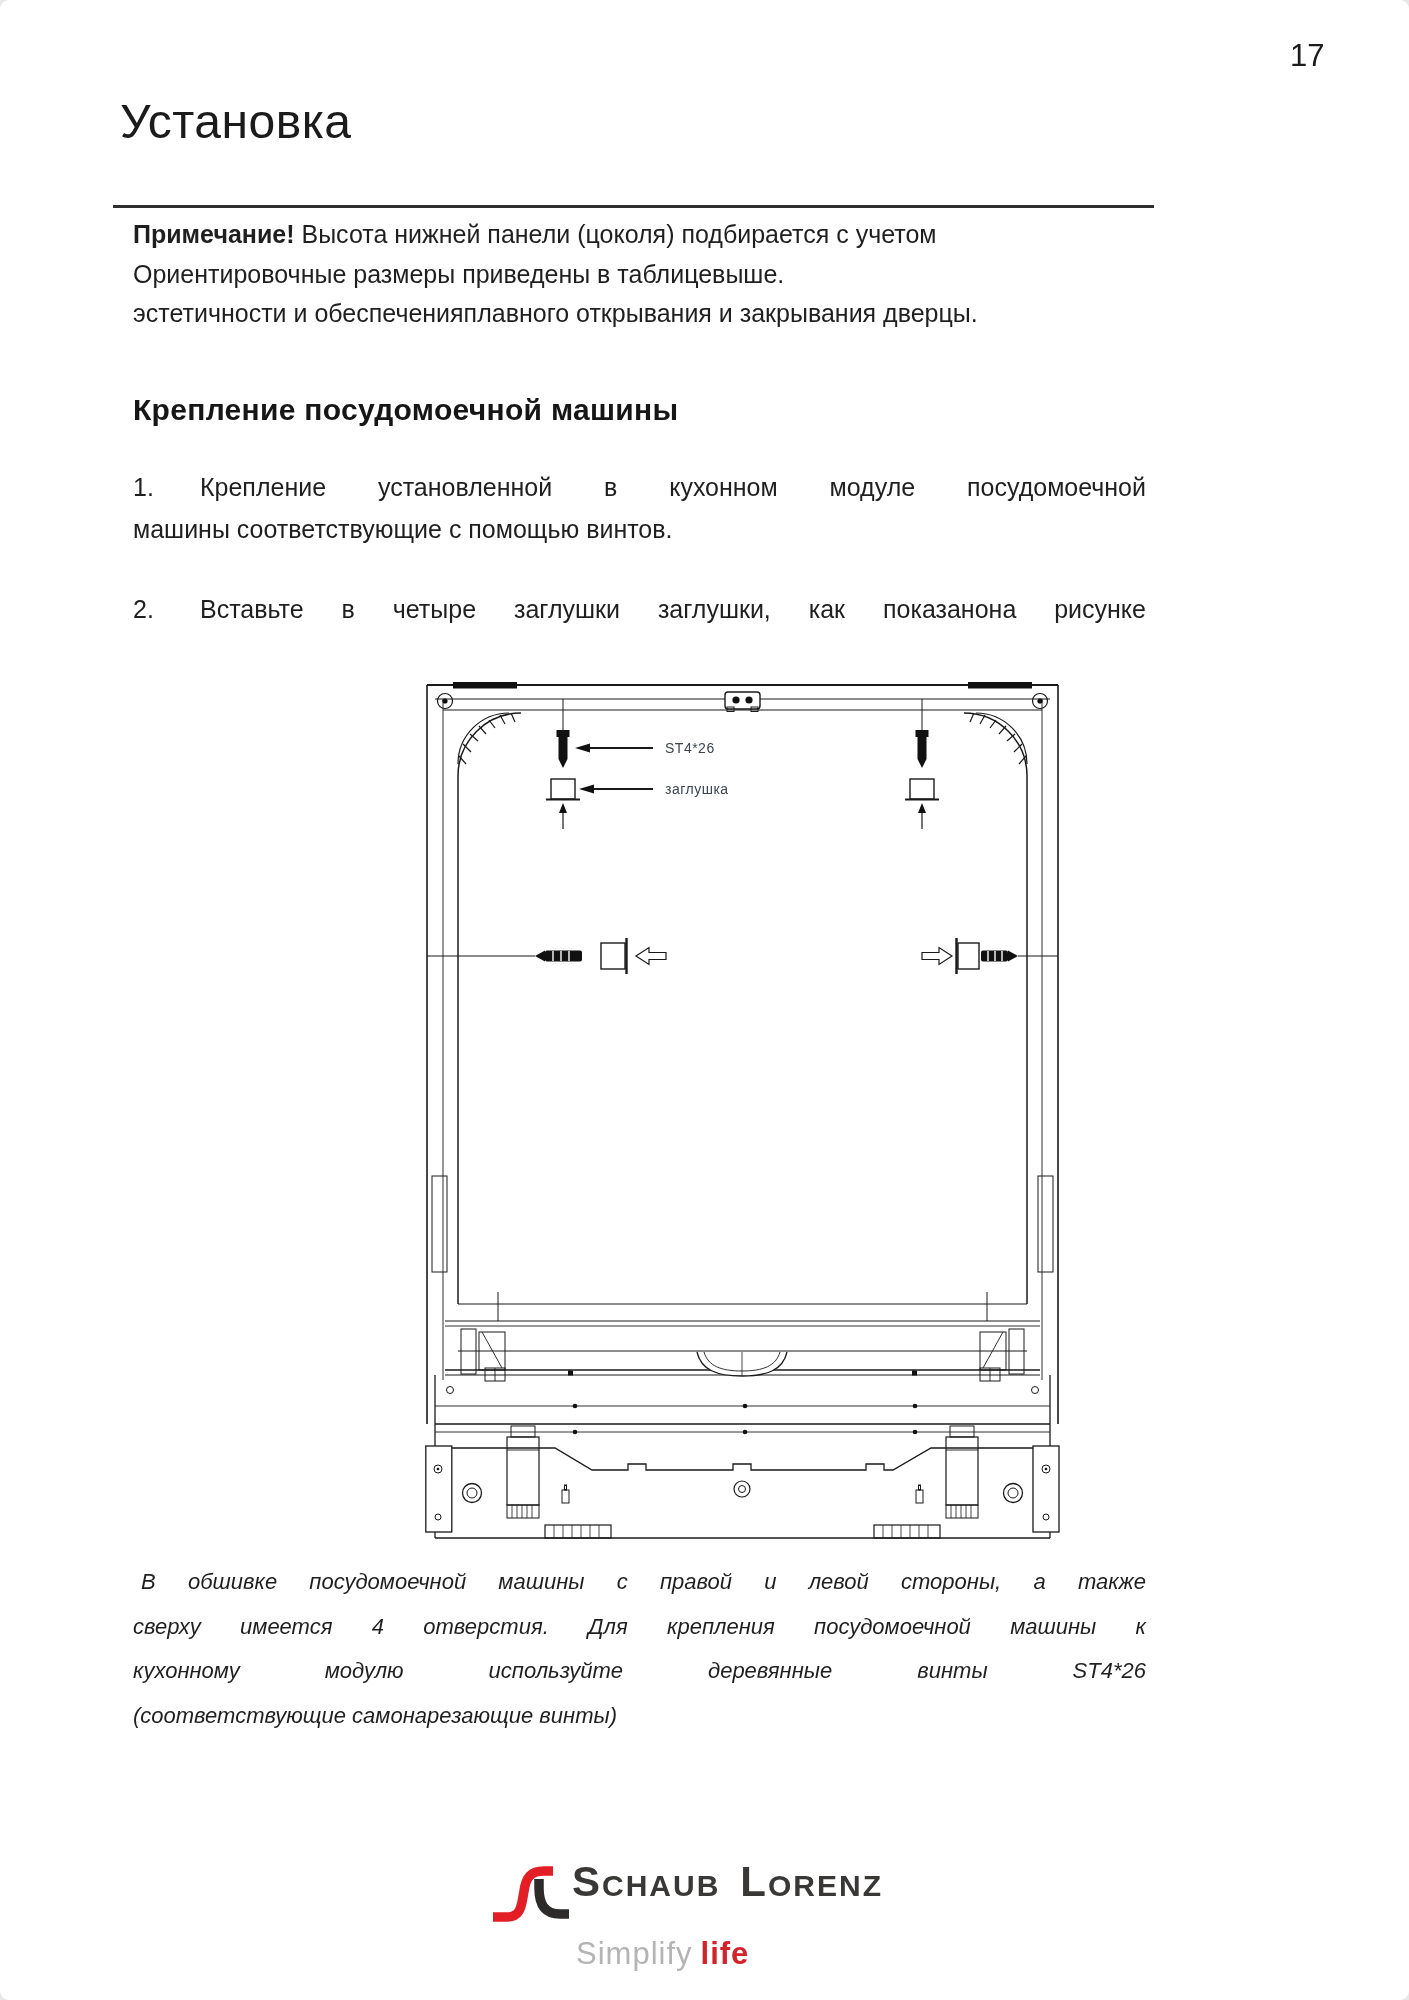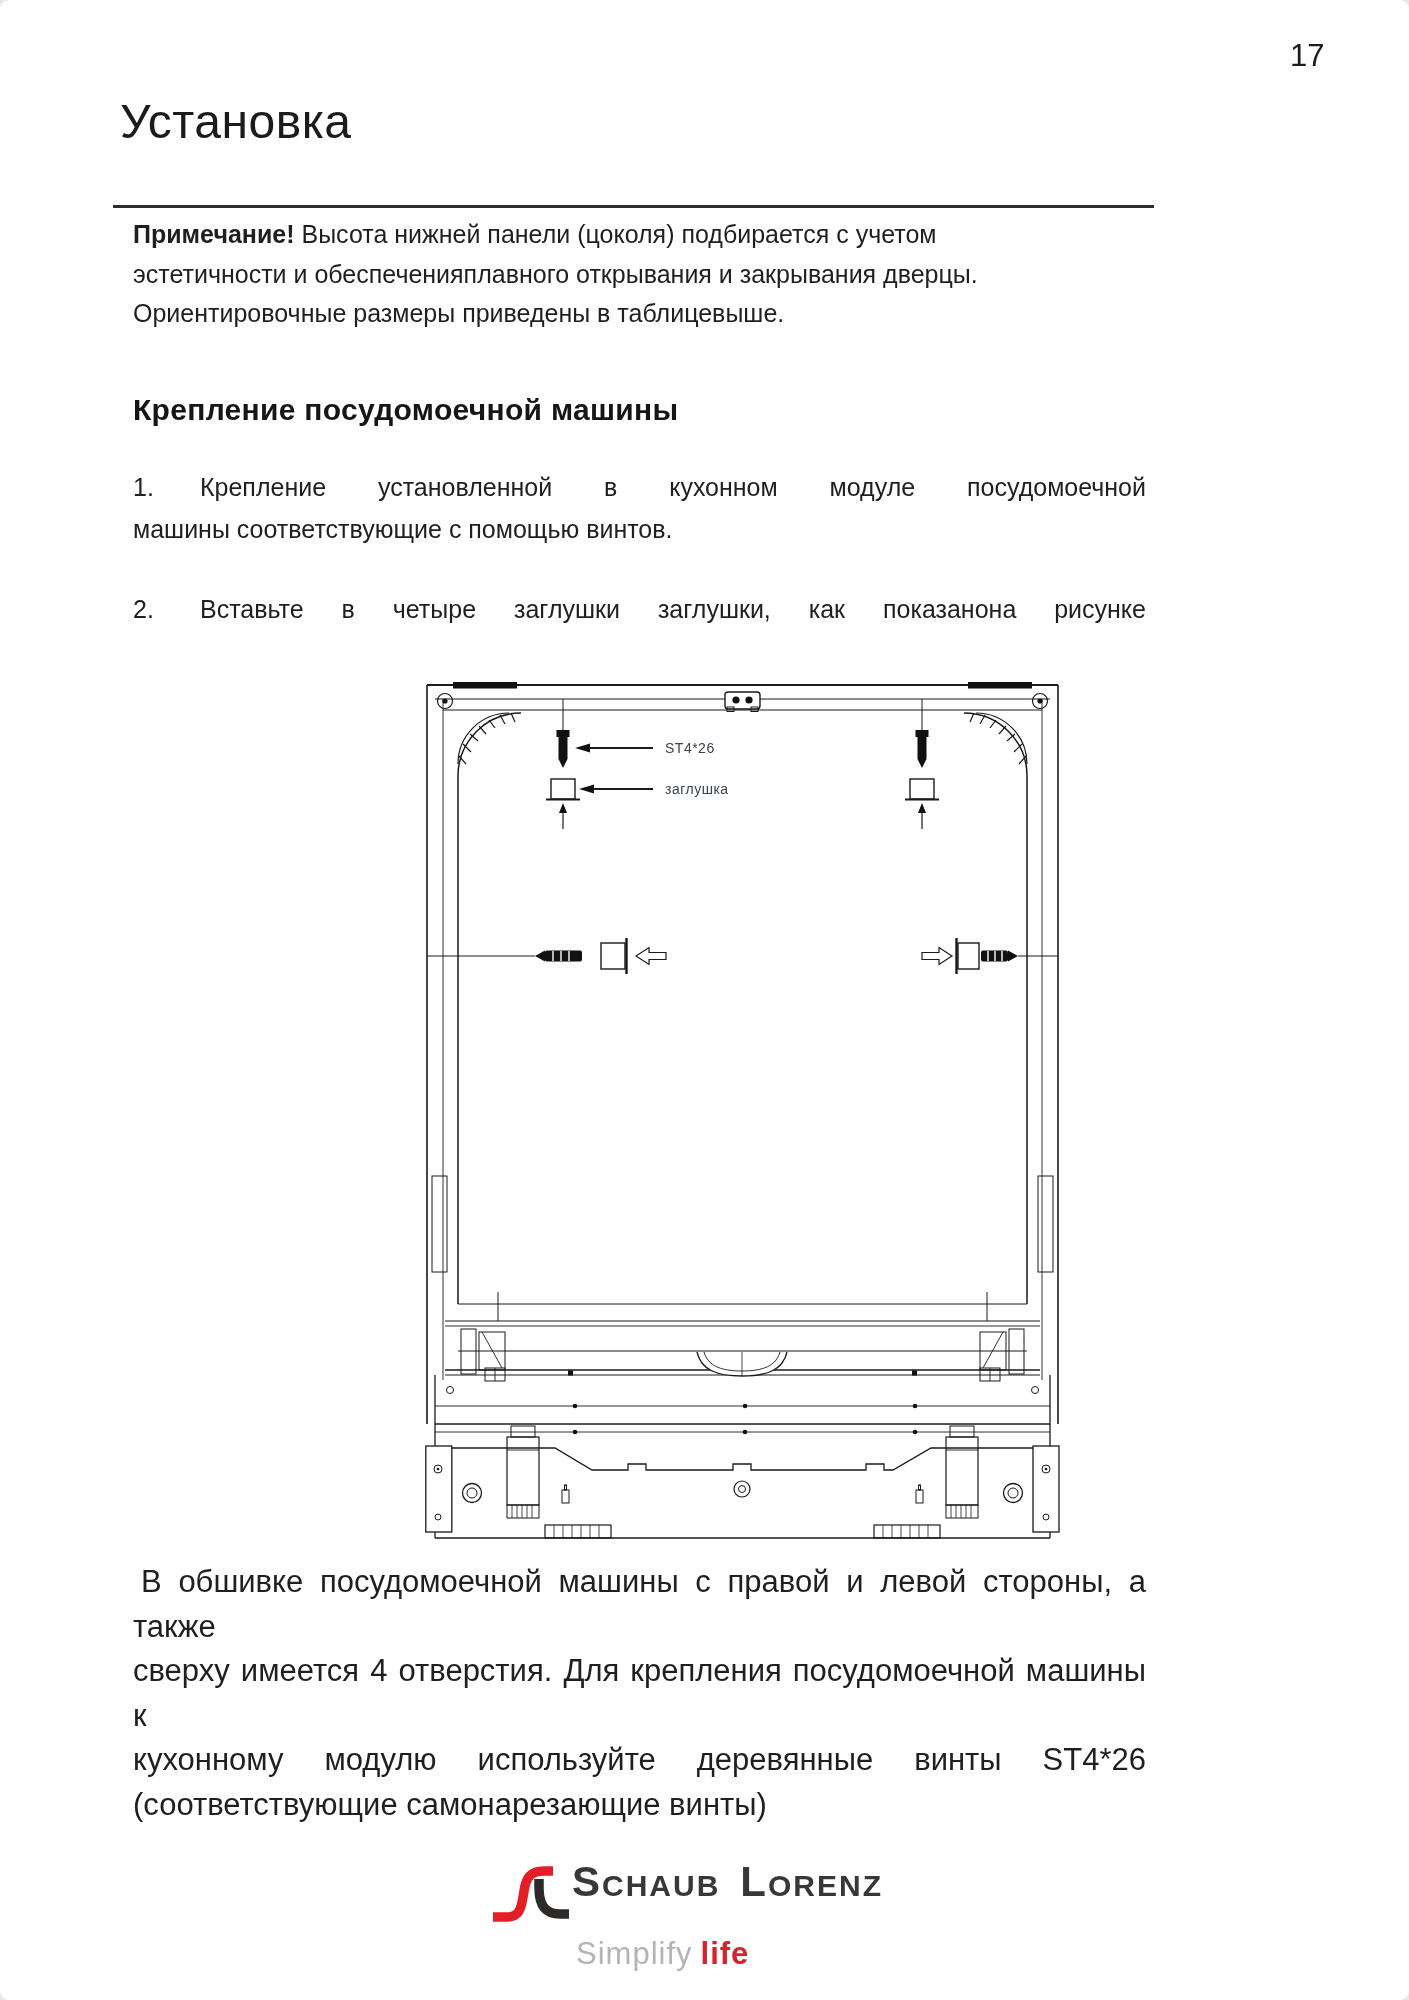--- a/index.html
+++ b/index.html
@@ -36,21 +36,21 @@
   }
   .item{position:absolute;left:133px;width:1013px;font-size:25px;}
   .item-l1{display:flex;line-height:42px;}
   .inum{flex:none;width:67px;}
   .itext{flex:1;text-align:justify;text-align-last:justify;}
   .item-l2{line-height:42px;}
   .figure{position:absolute;left:425px;top:680px;}
   .fig-label{font-size:14px;fill:#3b4450;letter-spacing:0.5px;}
   .closing{
     position:absolute;left:133px;top:1560px;width:1013px;
-    font-size:31px;line-height:44.5px;color:#1f1f1f;
+    font-size:22px;line-height:44.5px;color:#1f1f1f;font-style:italic;
   }
   .closing .l1{text-indent:8px;}
   .stretch{text-align:justify;text-align-last:justify;}
   .logo{position:absolute;left:492px;top:1860px;width:460px;height:95px;}
   .logo-icon{position:absolute;left:0;top:4px;}
   .brand{
     position:absolute;left:80px;top:0;
     font-size:30px;font-weight:700;color:#3a3836;letter-spacing:2px;
     white-space:nowrap;line-height:44px;
   }
@@ -69,22 +69,22 @@
 
 <div class="page">
 
   <div class="pagenum">17</div>
 
   <div class="title">Установка</div>
   <div class="title-rule"></div>
 
   <div class="note">
     <div><span class="b">Примечание!</span> <span>Высота нижней панели (цоколя) подбирается с учетом</span></div>
+    <div>Ориентировочные размеры приведены в таблицевыше.</div>
     <div>эстетичности и обеспеченияплавного открывания и закрывания дверцы.</div>
-    <div>Ориентировочные размеры приведены в таблицевыше.</div>
   </div>
 
   <div class="heading">Крепление посудомоечной машины</div>
 
   <div class="item" style="top:466px;">
     <div class="item-l1">
       <span class="inum">1.</span>
         <span class="itext">Крепление установленной в кухонном модуле посудомоечной</span>
     </div>
     <div class="item-l2">машины соответствующие с помощью винтов.</div>

